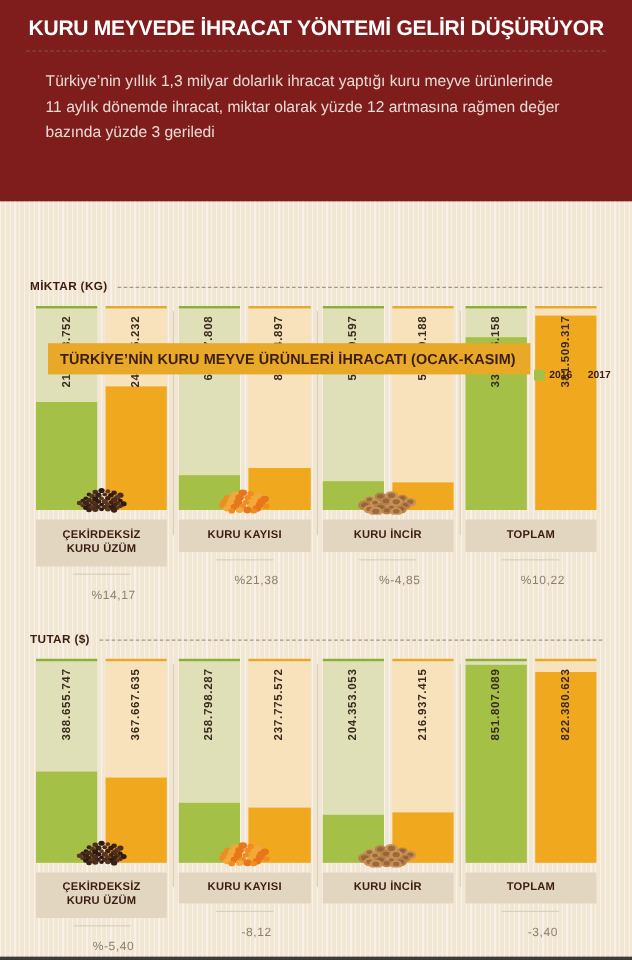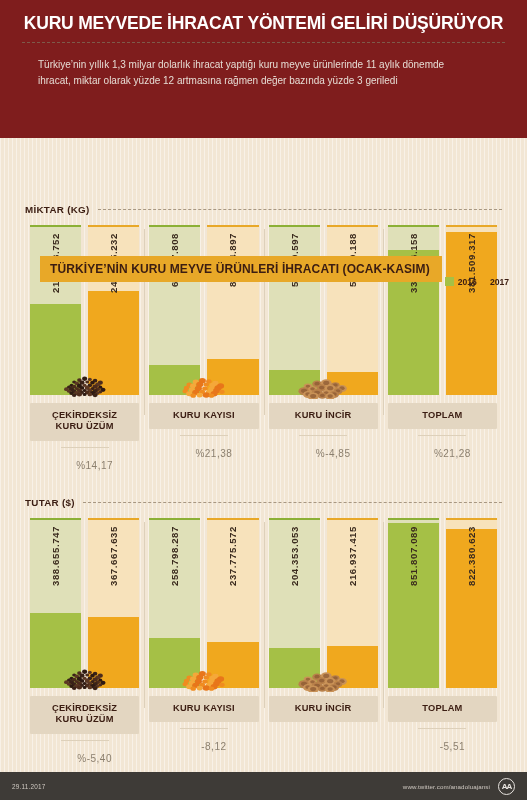--- a/index.html
+++ b/index.html
@@ -27,21 +27,21 @@
     text-align: center;
     line-height: 1.1;
   }
   .header-rule {
     margin: 9px 0 14px 0;
     height: 1px;
     border-top: 1px dashed #7d5a4a;
   }
   .header-sub {
     color: #e6dcd4;
-    font-size: 10px;
+    font-size: 13px;
     line-height: 1.62;
     padding-left: 16px;
     padding-right: 30px;
   }
   .banner-wrap { padding-left: 16px; margin-top: 16px; height: 14px; }
 
   
   .body {
     flex: 1 1 auto;
     background:
@@ -380,21 +380,21 @@
                 <div class="bar orange">
                   <span class="bar-track"></span>
                   <span class="bar-cap"></span>
                   <span class="bar-fill" style="height:95.4%"></span>
                   <span class="bar-value">381.509.317</span>
                 </div>
               </div>
               <div class="plate">
                 <div class="plate-label">TOPLAM</div>
               </div>
-              <div class="pct-row"><span class="pct">%21,28</span></div>
+              <div class="pct-row"><span class="pct">%10,22</span></div>
             </div>
           </div>
         </div>
         <div class="section" style="margin-top: 24px;">
           <div class="section-head">
             <span class="section-title">TUTAR ($)</span>
             <span class="section-dash"></span>
           </div>
           <div class="groups">
             <div class="group">
@@ -581,21 +581,21 @@
                 <div class="bar orange">
                   <span class="bar-track"></span>
                   <span class="bar-cap"></span>
                   <span class="bar-fill" style="height:93.5%"></span>
                   <span class="bar-value">822.380.623</span>
                 </div>
               </div>
               <div class="plate">
                 <div class="plate-label">TOPLAM</div>
               </div>
-              <div class="pct-row"><span class="pct">-5,51</span></div>
+              <div class="pct-row"><span class="pct">-3,40</span></div>
             </div>
           </div>
         </div>
       </div>
   </div>
 
   <div class="footer">
     <span class="footer-date">29.11.2017</span>
     <div class="footer-right">
       <span class="footer-url">www.twitter.com/anadoluajansi</span>

